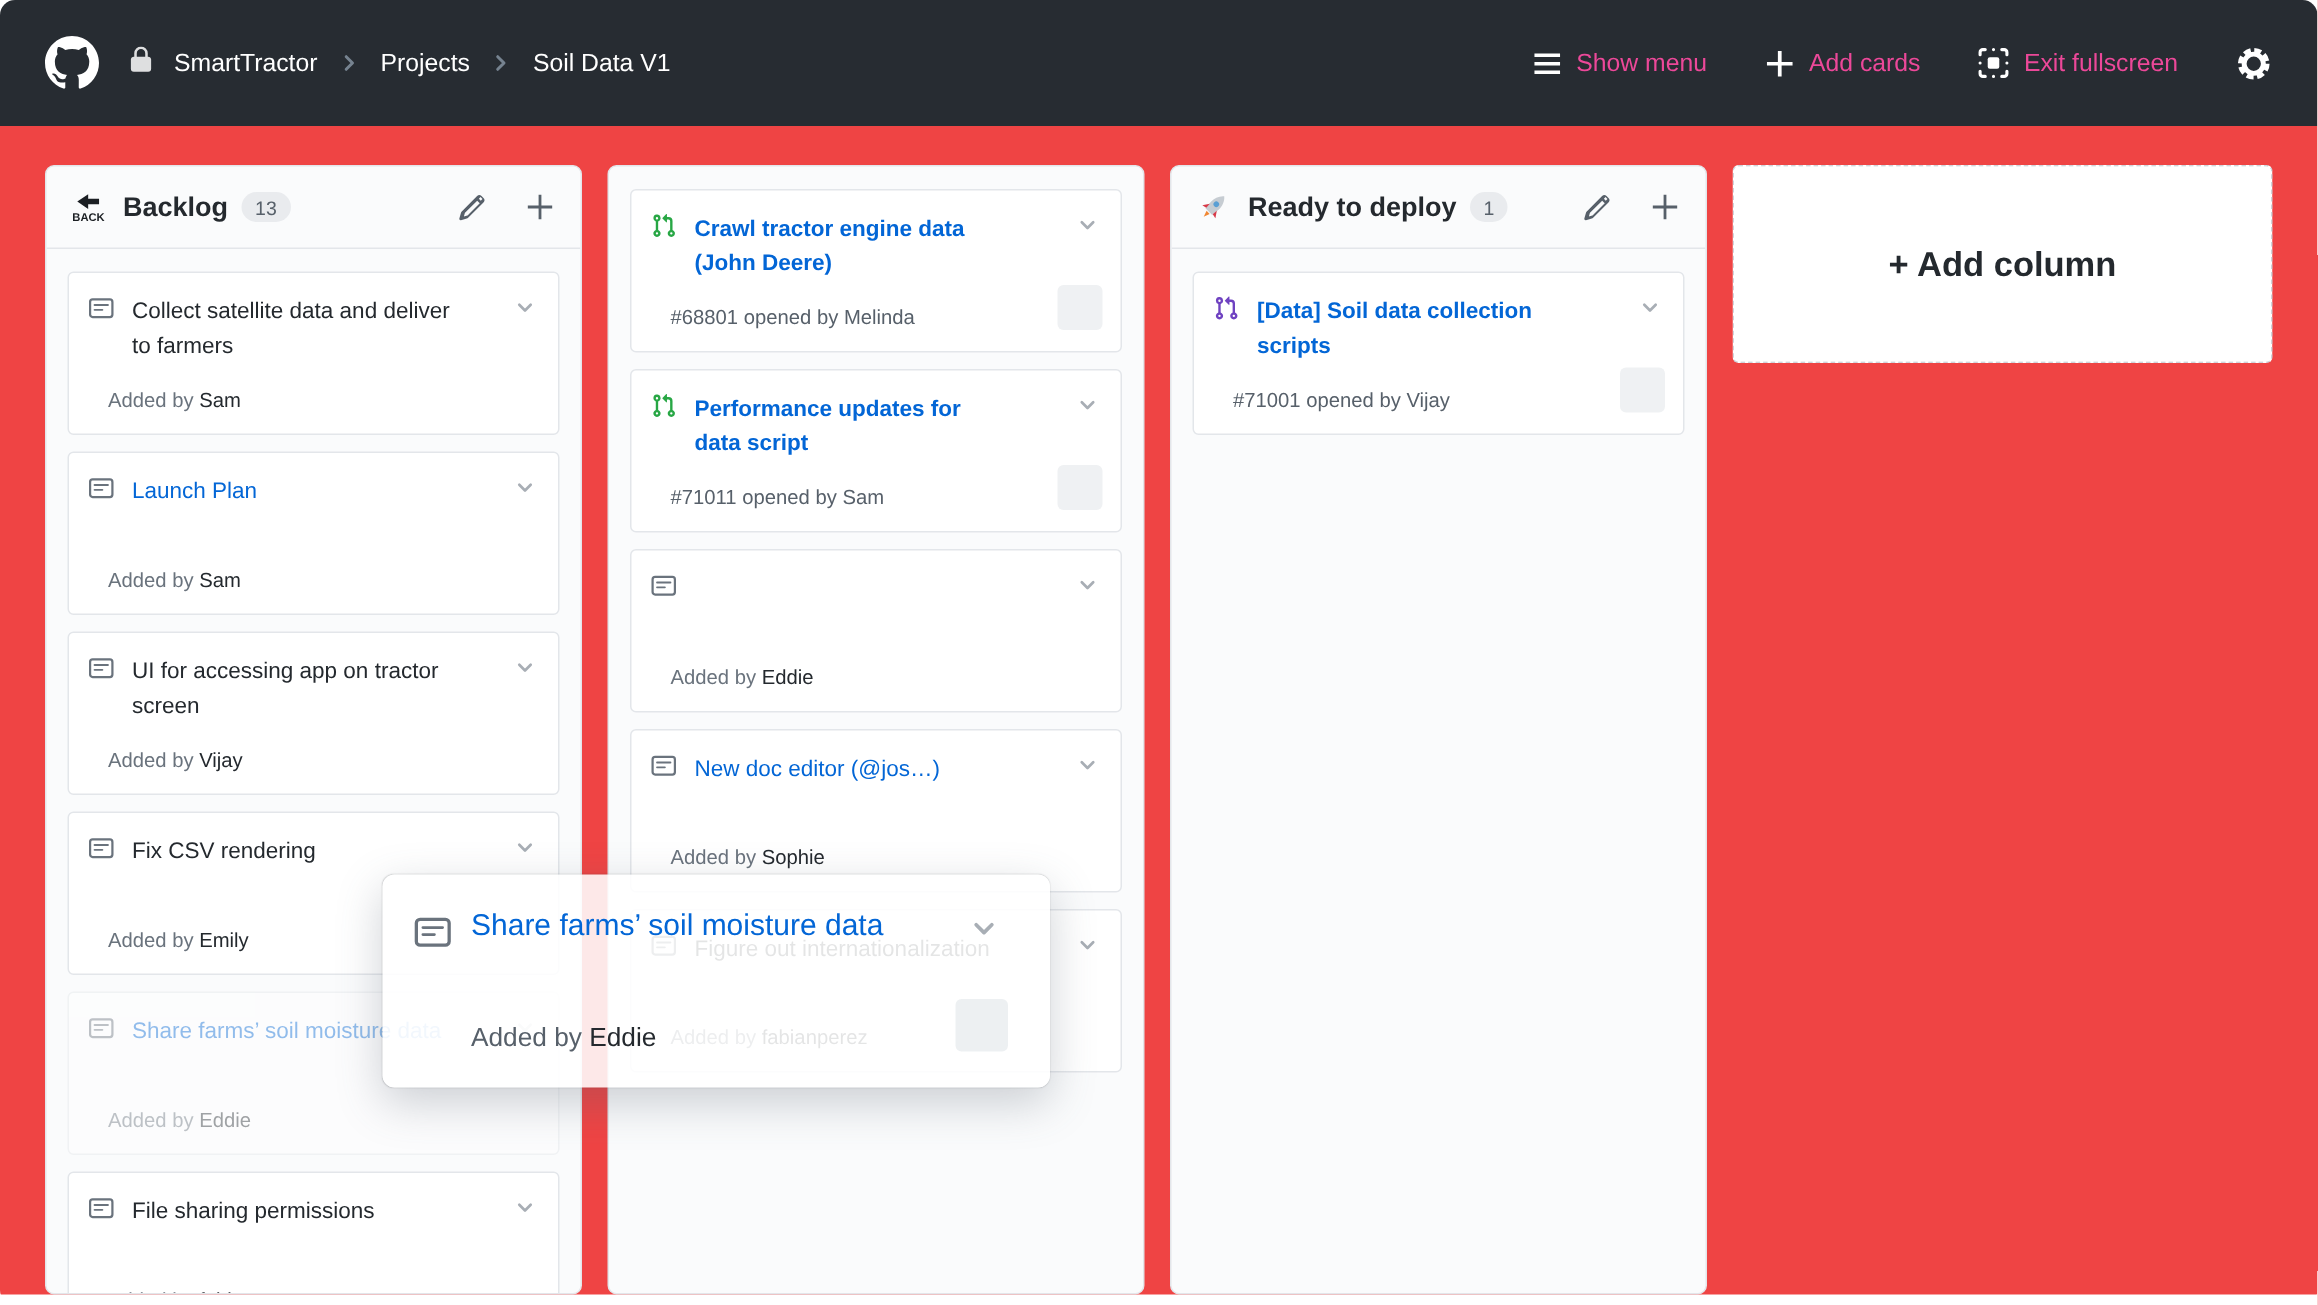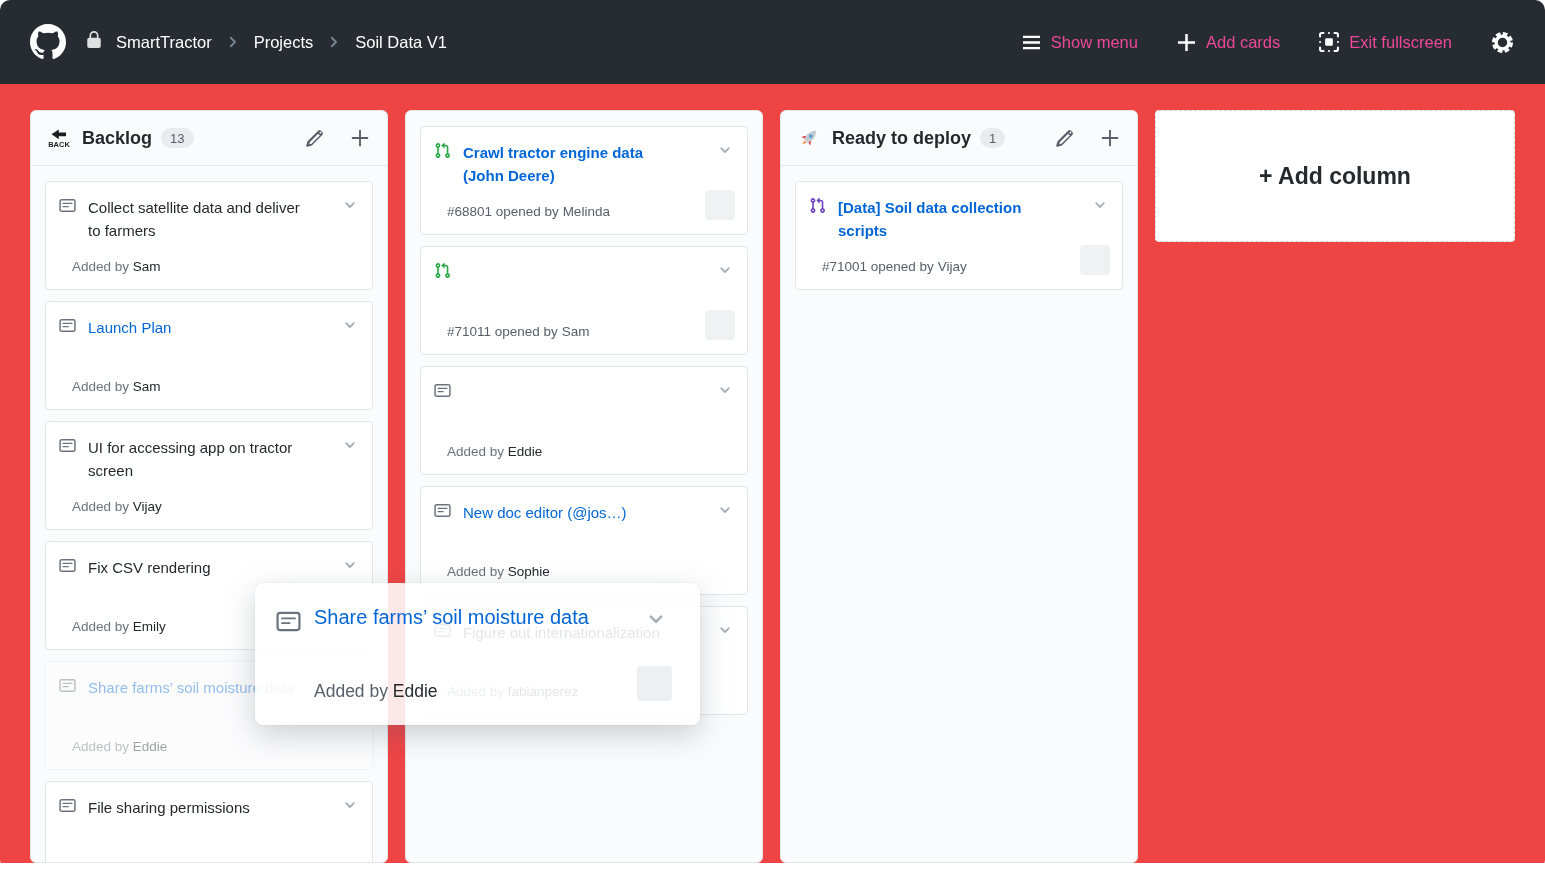--- a/index.html
+++ b/index.html
@@ -275,20 +275,21 @@
             </span>
             <div class="card-meta"><span class="meta-prefix">#68801 opened by</span> <span class="meta-name">Melinda</span></div>
             <div class="avatar"></div>
           </div>
           <div class="card pr">
             <span class="card-icon">
               <svg width="17" height="17" viewBox="0 0 16 16">
                 <path fill="#28a745" d="M1.5 3.25a2.25 2.25 0 1 1 3 2.122v5.256a2.251 2.251 0 1 1-1.5 0V5.372A2.25 2.25 0 0 1 1.5 3.25Zm5.677-.177L9.573.677A.25.25 0 0 1 10 .854V2.5h1A2.5 2.5 0 0 1 13.5 5v5.628a2.251 2.251 0 1 1-1.5 0V5a1 1 0 0 0-1-1h-1v1.646a.25.25 0 0 1-.427.177L7.177 3.427a.25.25 0 0 1 0-.354ZM3.75 2.5a.75.75 0 1 0 0 1.5.75.75 0 0 0 0-1.5Zm0 9.5a.75.75 0 1 0 0 1.5.75.75 0 0 0 0-1.5Zm8.25.75a.75.75 0 1 0 1.5 0 .75.75 0 0 0-1.5 0Z"></path>
               </svg>
             </span>
+            <a class="card-title link">Performance updates for data script</a>
             <span class="card-chevron">
               <svg width="16" height="16" viewBox="0 0 16 16">
                 <path d="M4.2 6.2 8 10l3.8-3.8" fill="none" stroke="#a8aeb5" stroke-width="1.8" stroke-linecap="round" stroke-linejoin="round"></path>
               </svg>
             </span>
             <div class="card-meta"><span class="meta-prefix">#71011 opened by</span> <span class="meta-name">Sam</span></div>
             <div class="avatar"></div>
           </div>
           <div class="card">
             <span class="card-icon">

